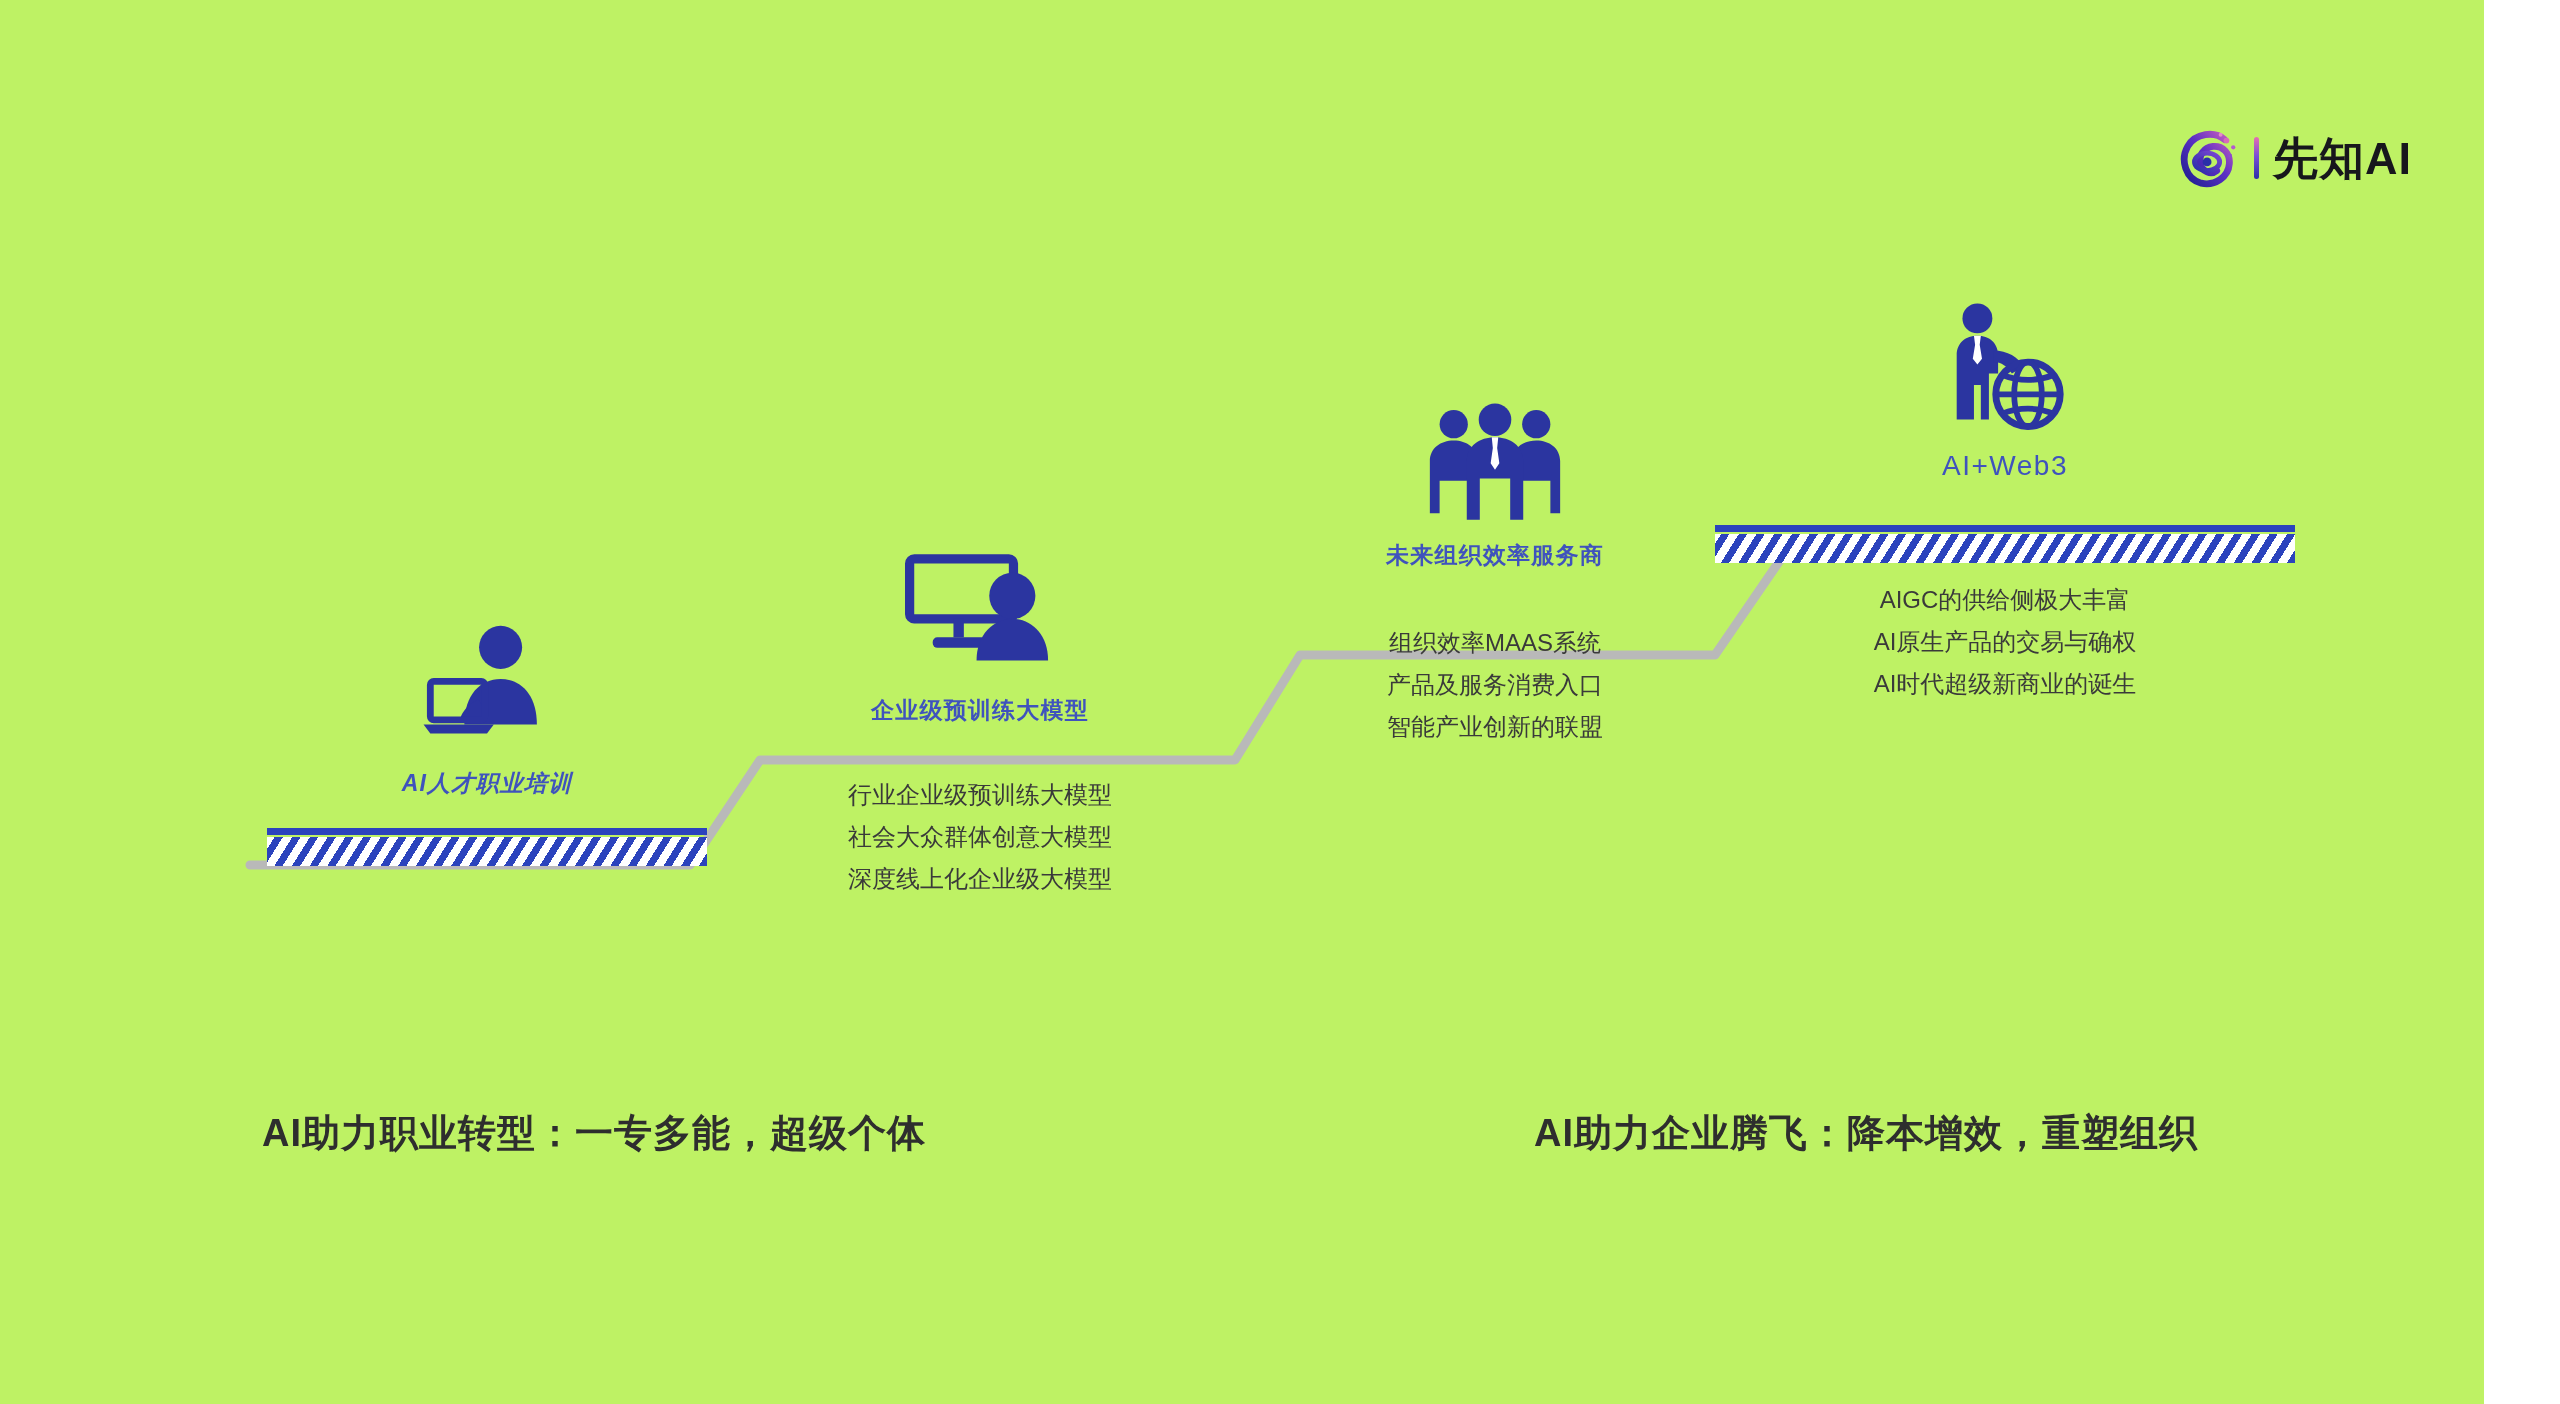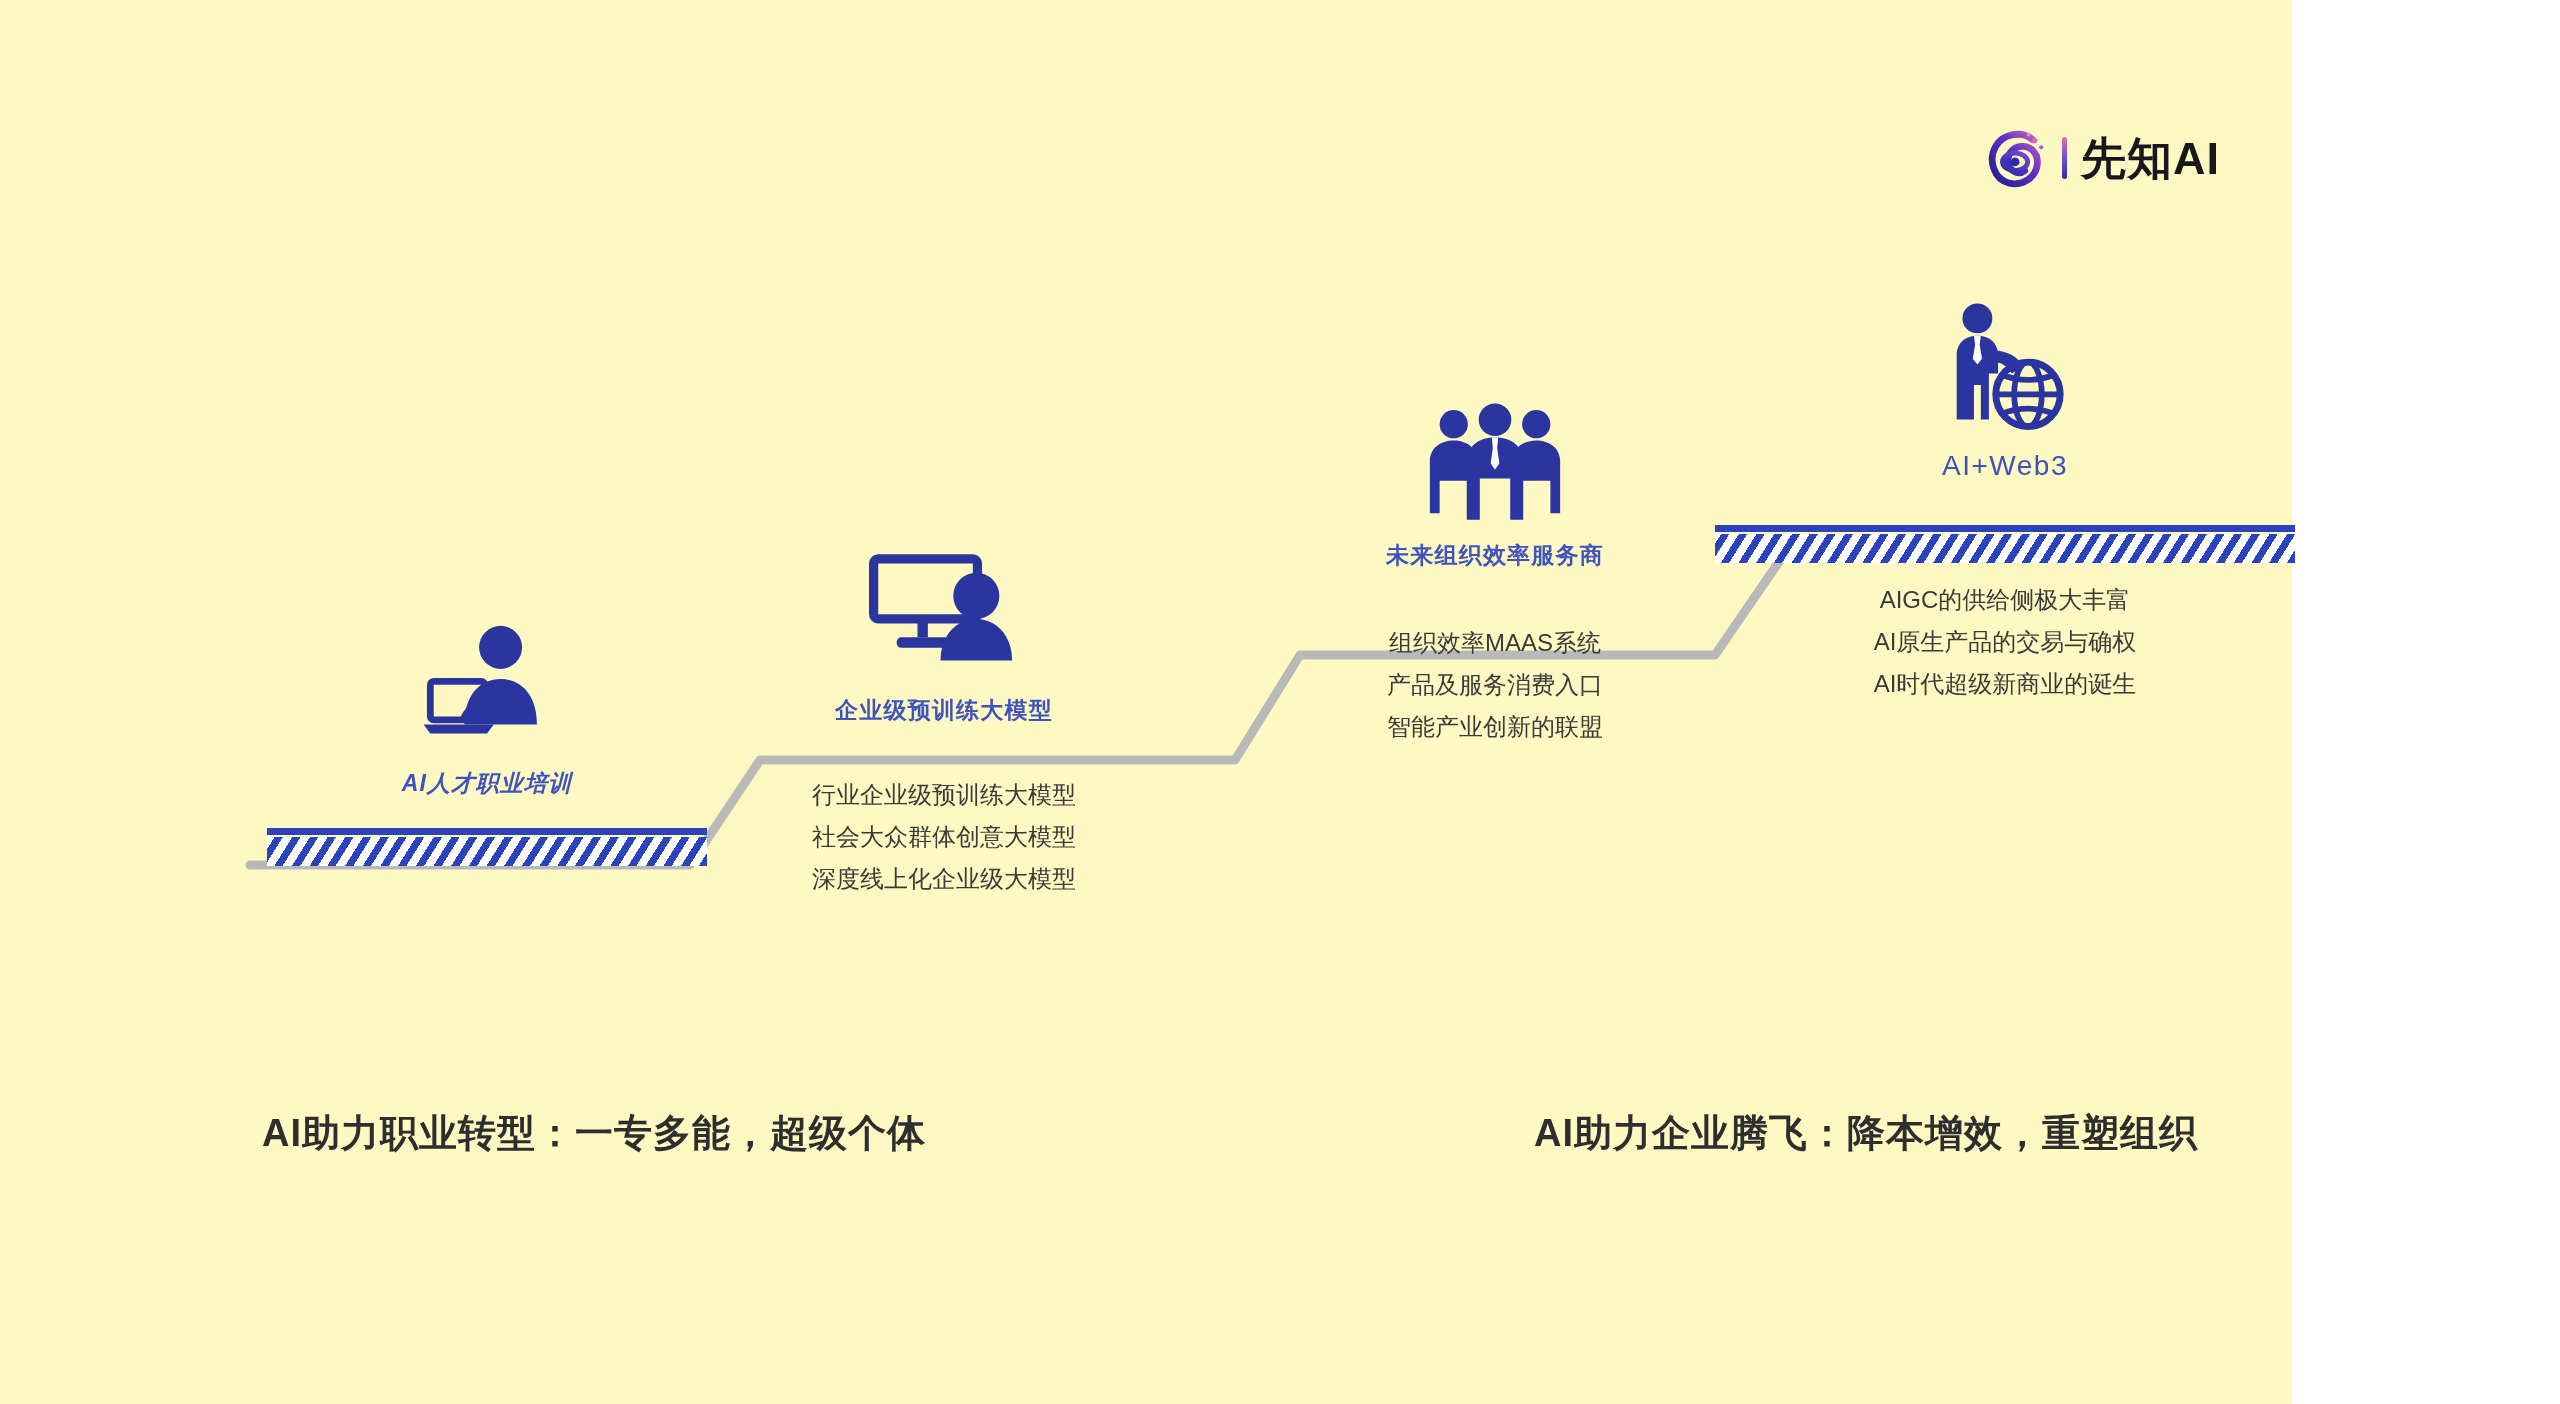--- a/index.html
+++ b/index.html
@@ -14,23 +14,23 @@
     position: relative;
     overflow: hidden;
     font-family: "Liberation Sans", "DejaVu Sans", sans-serif;
     -webkit-font-smoothing: antialiased;
   }
 
   
   #slide {
     position: absolute;
     left: 0; top: 0;
-    width: 2292px;
+    width: 2484px;
     height: 1404px;
-    background: #fef9c3;
+    background: #bef264;
   }
 
   
   #brand {
     position: absolute;
     right: 72px;
     top: 122px;
     display: flex;
     align-items: center;
     gap: 14px;
@@ -192,21 +192,21 @@
 
     <div class="step-title" style="top:148px;">AI人才职业培训</div>
 
     <div class="hatch-bar" style="left:60px; top:208px; width:440px;">
       <span class="cap"></span>
       <span class="fill"></span>
     </div>
 
   </div>
 
-  <div class="step" style="left:664px; top:545px; width:560px; height:420px;text-decoration:underline;">
+  <div class="step" style="left:700px; top:545px; width:560px; height:420px;text-decoration:underline;">
 
     <svg class="icon-wrap" viewBox="0 0 130 110" width="150" height="127" style="top:0px;">
 
       <path d="M8 12 h82 a4 4 0 0 1 4 4 v44 a4 4 0 0 1 -4 4 h-82 a4 4 0 0 1 -4 -4 v-44 a4 4 0 0 1 4 -4 z" fill="none" stroke="#2b35a0" stroke-width="8"></path>
 
       <rect x="42" y="64" width="9" height="16" fill="#2b35a0"></rect>
       <rect x="24" y="80" width="46" height="9" rx="4" fill="#2b35a0"></rect>
 
       <circle cx="93" cy="44" r="20" fill="#2b35a0"></circle>
 

